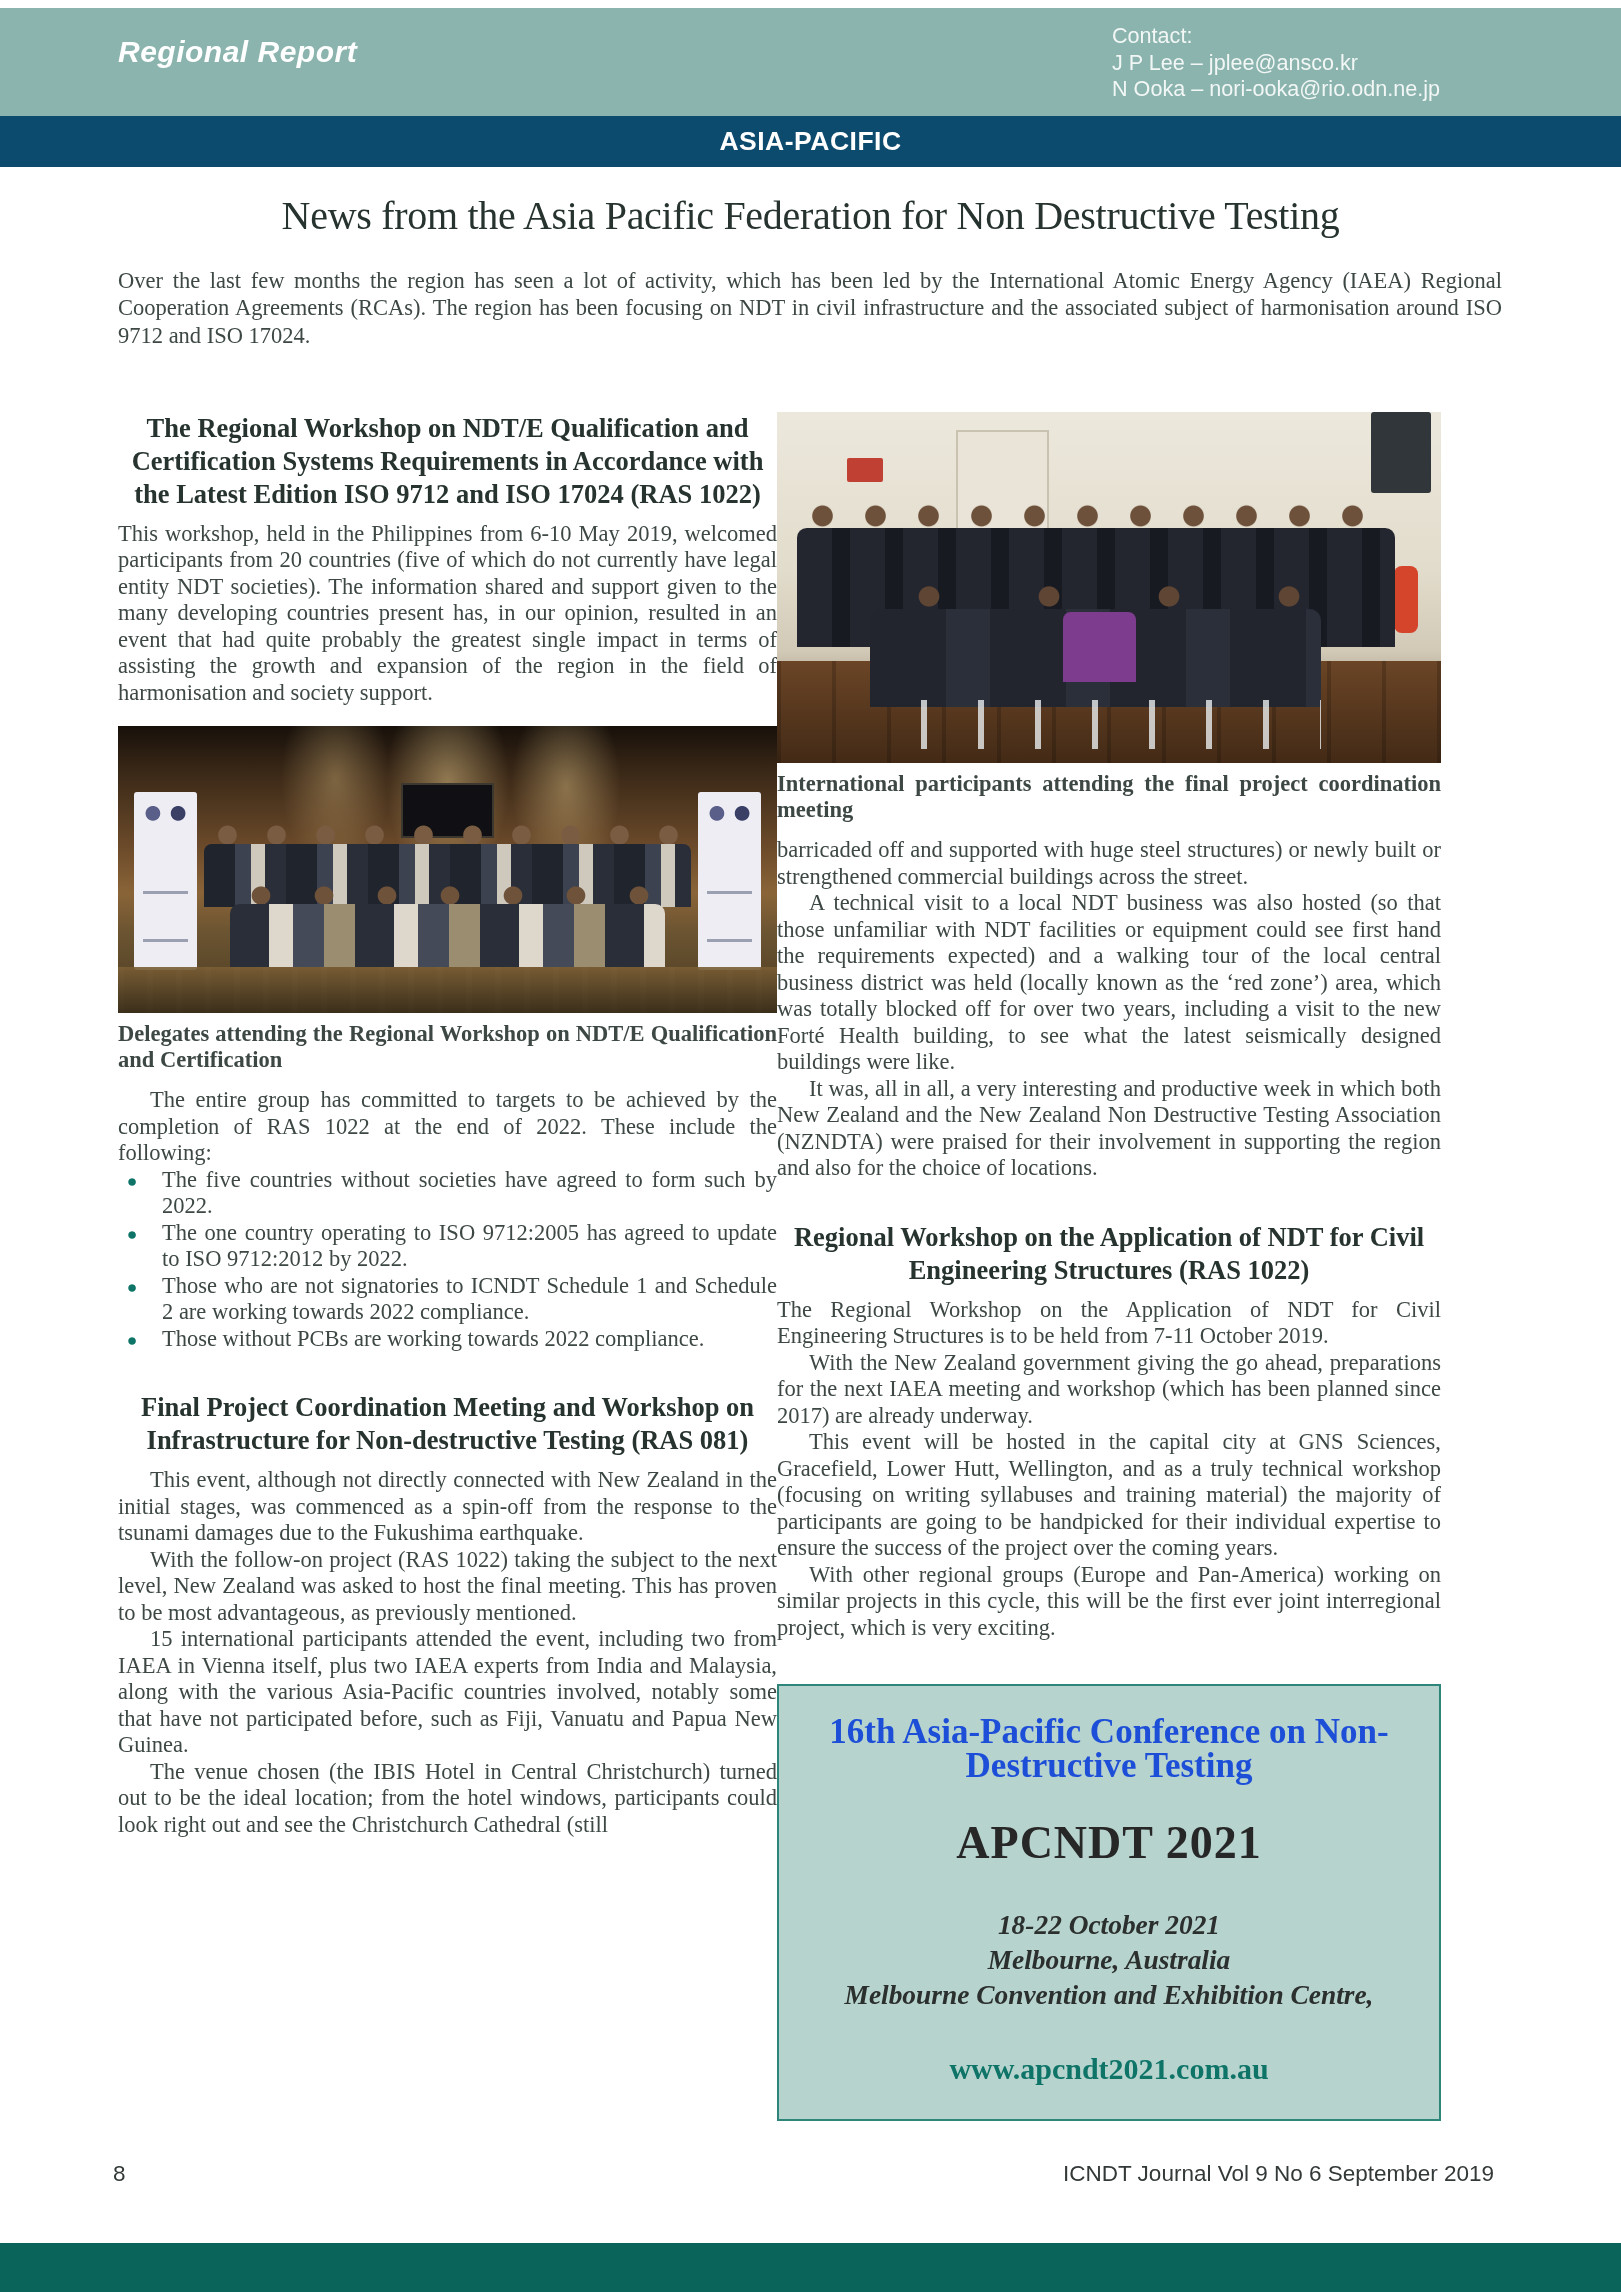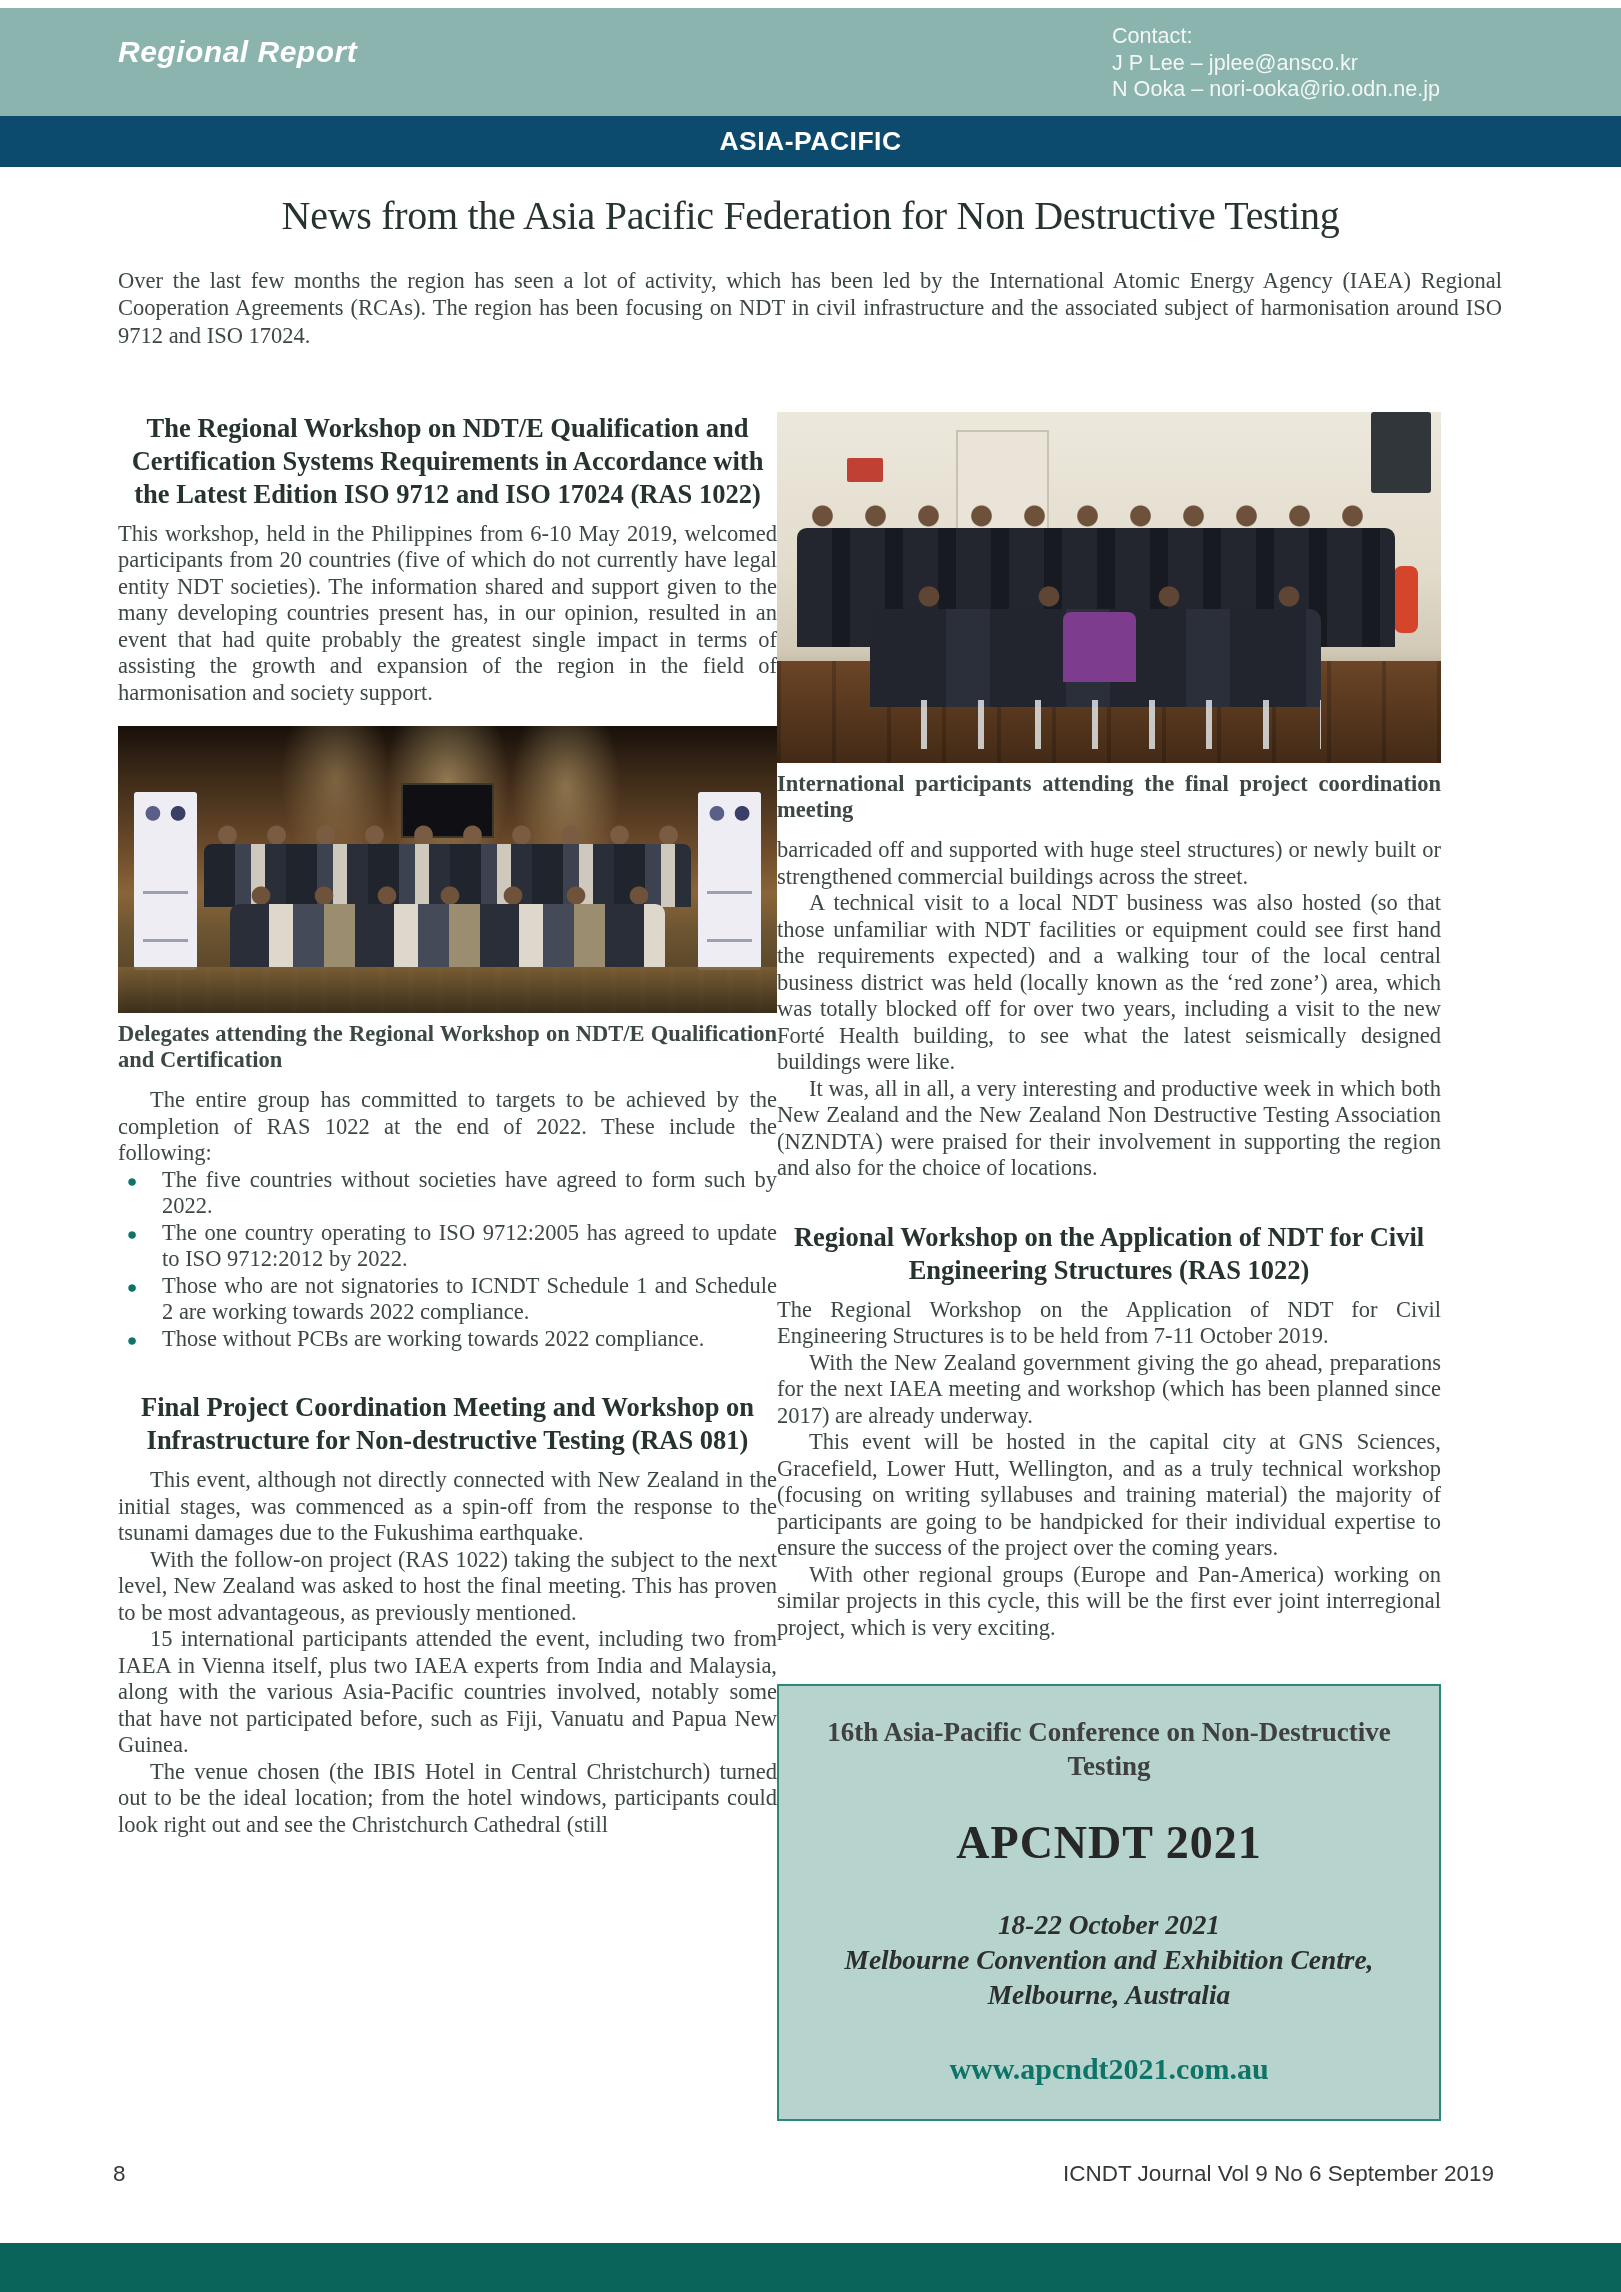--- a/index.html
+++ b/index.html
@@ -100,21 +100,21 @@
   .pl-bodies-front { top:62%; left:17%; right:17%; height:22%;
     background:repeating-linear-gradient(90deg,#2a2e38 0 39px,#ded8cc 39px 63px,#454a58 63px 94px,#9b8d6f 94px 125px);
     border-radius:9.8px 9.8px 0 0; }
   .pl-reflect { left:0; right:0; bottom:0; height:16%;
     background:linear-gradient(180deg, rgba(122,94,53,.9), rgba(58,46,26,.95)),
                repeating-linear-gradient(90deg, rgba(255,230,180,.16) 0 5.9px, transparent 5.9px 29px); }
 
   
   .ad-box { margin-top:43px; width:664px; background:#b7d3ce; border:2px solid #2e8579;
             text-align:center; padding:29px 23.5px 33px 23.5px; }
-  .ad-title { color:#404040; font-size:27px; line-height:34px; font-weight:bold; }
+  .ad-title { color:#1d4ed8; font-size:35px; line-height:34px; font-weight:bold; }
   .ad-name { color:#272727; font-size:46px; font-weight:bold; margin-top:33px; letter-spacing:1px; }
   .ad-dates { margin-top:39px; font-size:27.4px; line-height:35px; font-weight:bold;
               font-style:italic; color:#2b2f2d; }
   .ad-url { margin-top:39px; color:#0e7468; font-size:30px; font-weight:bold; }
 
   
   .footer { position:absolute; left:113px; top:2161px; width:1384px;
             font-family:"Liberation Sans", sans-serif; font-size:22.5px; color:#333838; }
   .journal-info { position:absolute; right:2.9px; top:0; }
   .footer-bar { position:absolute; left:0; bottom:0; width:1621px; height:50px; background:#0b6459; }
@@ -197,22 +197,22 @@
       <p>The Regional Workshop on the Application of NDT for Civil Engineering Structures is to be held from 7-11 October 2019.</p>
       <p class="indent">With the New Zealand government giving the go ahead, preparations for the next IAEA meeting and workshop (which has been planned since 2017) are already underway.</p>
       <p class="indent">This event will be hosted in the capital city at GNS Sciences, Gracefield, Lower Hutt, Wellington, and as a truly technical workshop (focusing on writing syllabuses and training material) the majority of participants are going to be handpicked for their individual expertise to ensure the success of the project over the coming years.</p>
       <p class="indent">With other regional groups (Europe and Pan-America) working on similar projects in this cycle, this will be the first ever joint interregional project, which is very exciting.</p>
 
       <div class="ad-box">
         <div class="ad-title">16th Asia-Pacific Conference on Non-Destructive Testing</div>
         <div class="ad-name">APCNDT 2021</div>
         <div class="ad-dates">
           <div>18-22 October 2021</div>
+          <div>Melbourne, Australia</div>
           <div>Melbourne Convention and Exhibition Centre,</div>
-          <div>Melbourne, Australia</div>
         </div>
         <div class="ad-url">www.apcndt2021.com.au</div>
       </div>
     </div>
   </div>
 
   <div class="footer">
     <span class="page-num">8</span>
     <span class="journal-info">ICNDT Journal Vol 9 No 6 September 2019</span>
   </div>

